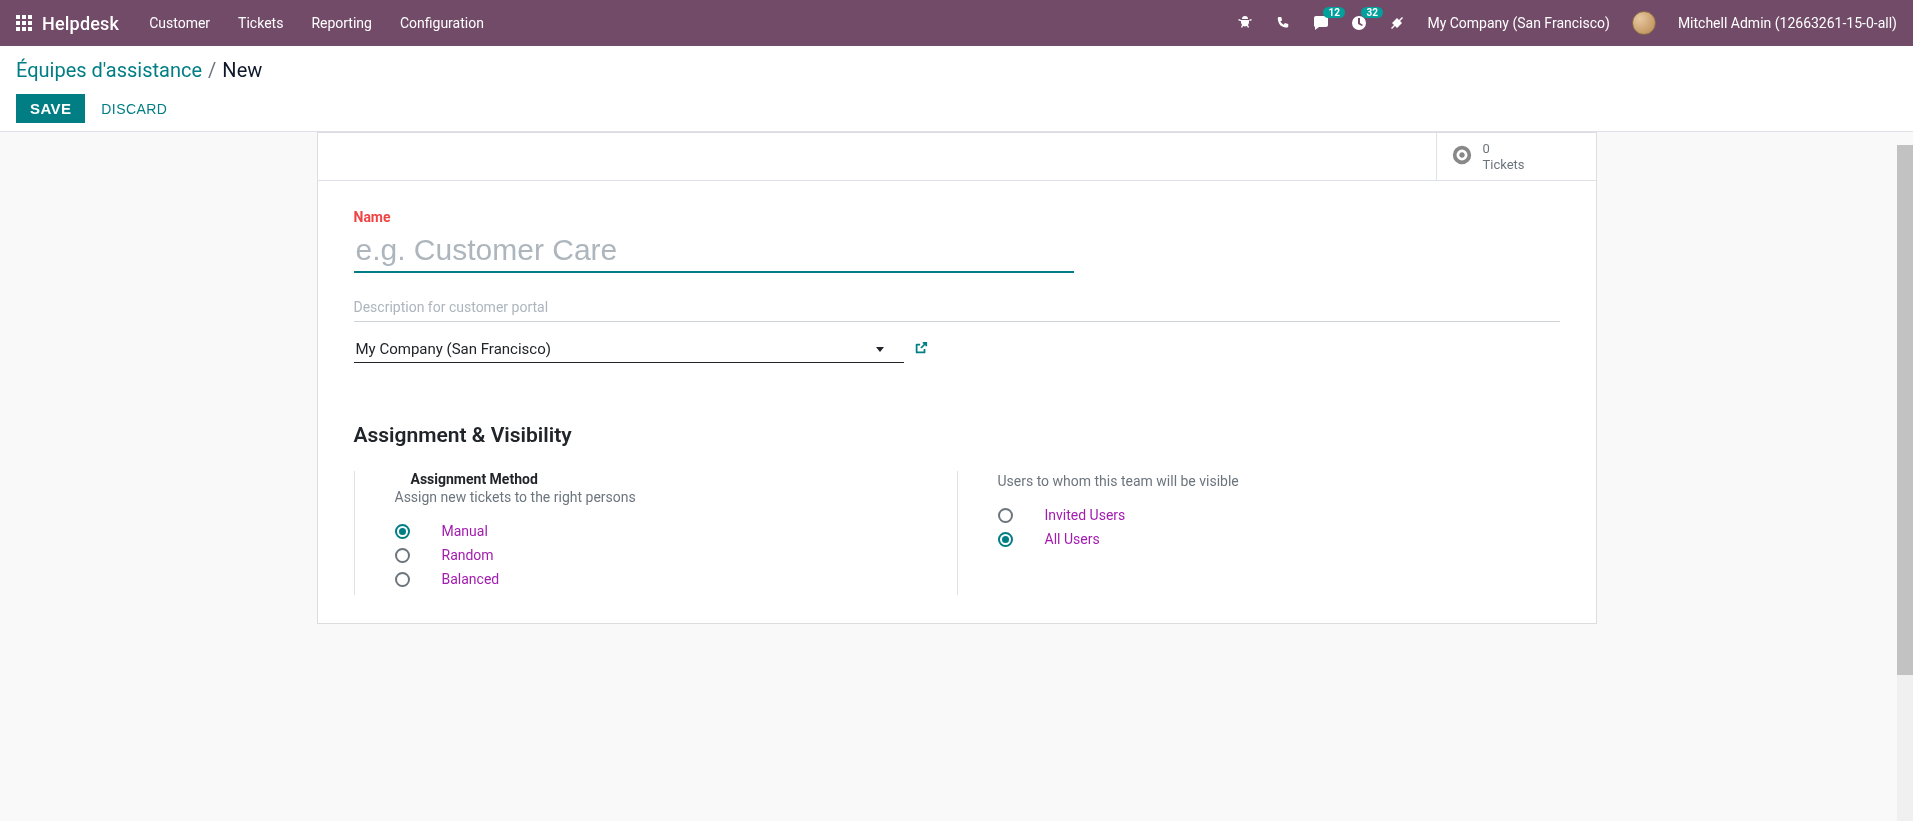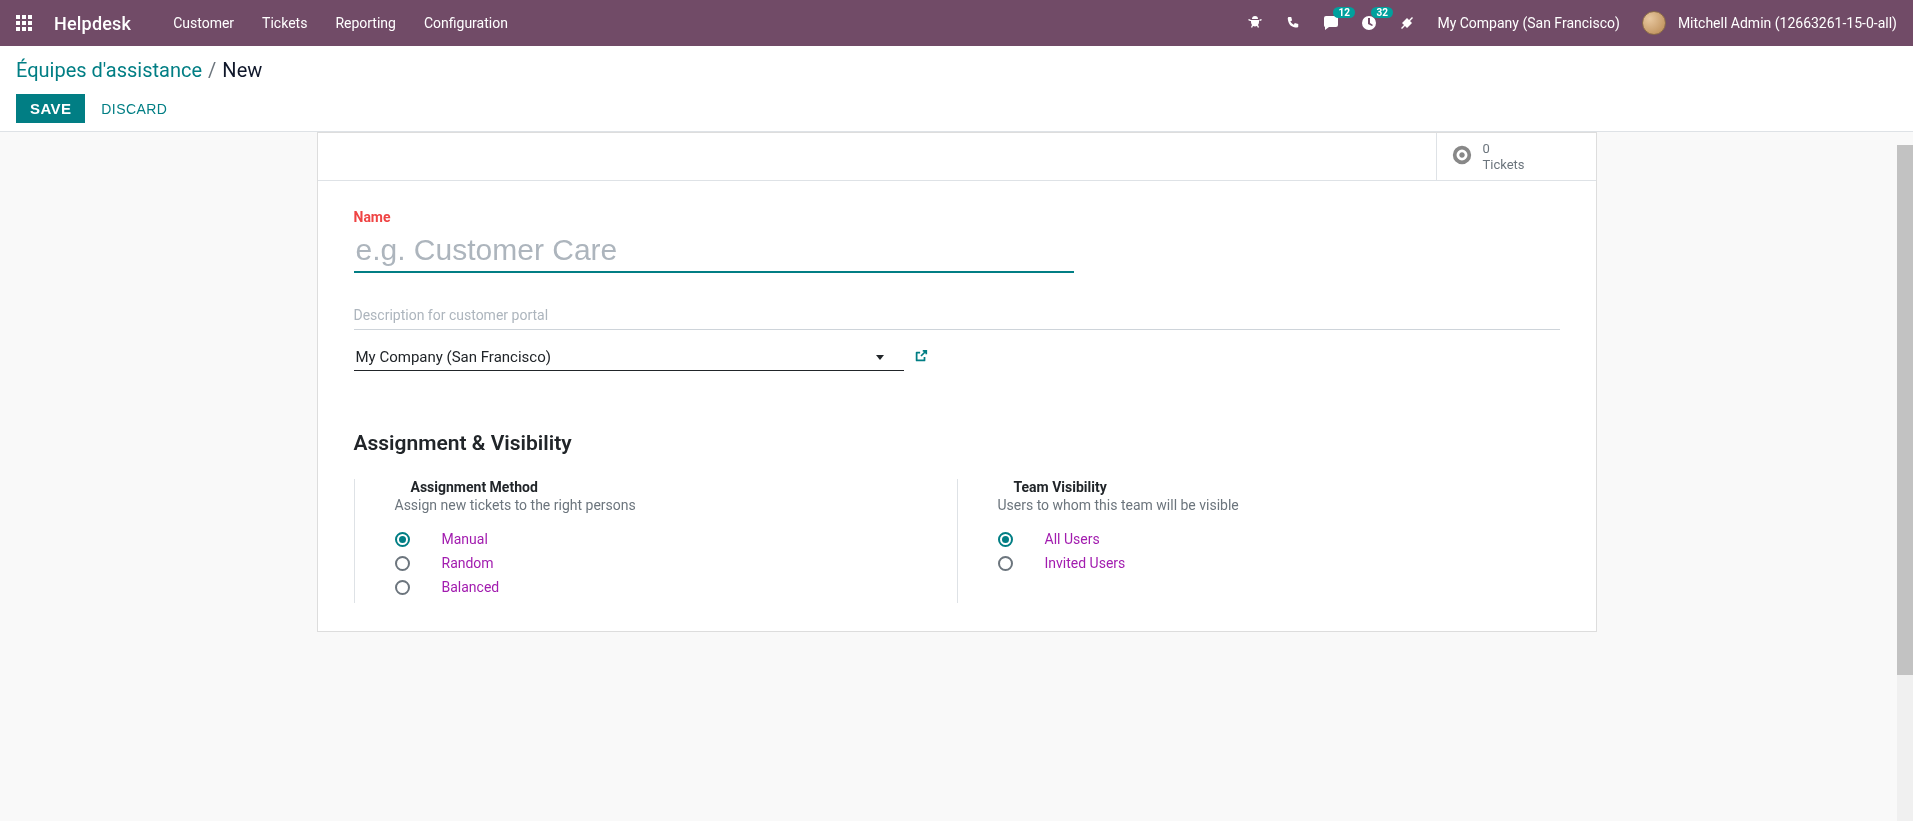--- a/index.html
+++ b/index.html
@@ -1,31 +1,31 @@
 <!DOCTYPE html>
 <html><head>
 <meta charset="utf-8">
 <style>
 * { box-sizing: border-box; margin: 0; padding: 0; }
 body { font-family: -apple-system, BlinkMacSystemFont, "Segoe UI", Roboto, "Helvetica Neue", Arial, sans-serif; font-size: 14px; color: #212529; background: #f9f9f9; overflow-x: hidden; }
 
 
 .navbar { background: #714B67; height: 46px; display: flex; align-items: center; padding: 0 16px; color: #fff; }
-.navbar-left { display: flex; align-items: center; gap: 22px; }
+.navbar-left { display: flex; align-items: center; gap: 10px; }
 .apps-icon { display: grid; grid-template-columns: repeat(3,4px); grid-template-rows: repeat(3,4px); gap: 2px; cursor: pointer; }
 .apps-icon span { background: #fff; width: 4px; height: 4px; }
 .brand { font-size: 18px; font-weight: 500; letter-spacing: 0.2px; }
 .nav-links { display: flex; gap: 28px; margin-left: 20px; }
 .nav-link { color: #fff; font-size: 14px; cursor: pointer; }
 .navbar-right { margin-left: auto; display: flex; align-items: center; gap: 22px; }
 .navicon { width: 16px; height: 16px; display: inline-flex; align-items: center; justify-content: center; cursor: pointer; position: relative; }
 .navicon svg { fill: #fff; }
 .badge { position: absolute; top: -8px; left: 10px; background: #00A09D; color: #fff; font-size: 10px; font-weight: 700; padding: 0 5px; border-radius: 8px; }
 .company-name { font-size: 14px; cursor: pointer; }
-.user-block { display: flex; align-items: center; gap: 12px; cursor: pointer; text-align: right; }
+.user-block { display: flex; align-items: center; gap: 22px; cursor: pointer; text-align: right; }
 .avatar { width: 24px; height: 24px; border-radius: 50%; background: radial-gradient(circle at 30% 30%, #e8c8a0, #b88850); border: 1px solid #8a6a47; }
 .user-name { font-size: 14px; }
 
 
 .control-panel { background: #fff; border-bottom: 1px solid #dee2e6; padding: 12px 16px 8px 16px; }
 .breadcrumb { font-size: 20px; display: flex; align-items: baseline; gap: 6px; margin-bottom: 12px; }
 .breadcrumb a { color: #017E84; text-decoration: none; cursor: pointer; }
 .breadcrumb .sep { color: #6c757d; }
 .breadcrumb .current { color: #0f172a; }
 .cp-buttons { display: flex; align-items: center; gap: 16px; }
@@ -40,21 +40,21 @@
 .stat-icon svg { fill: #888; width: 22px; height: 22px; }
 .stat-text { display: flex; flex-direction: column; line-height: 1.2; }
 .stat-value { color: #6c757d; font-size: 13px; }
 .stat-label { color: #6c757d; font-size: 13px; }
 
 .sheet-inner { padding: 28px 36px; }
 .field-label { font-weight: 700; color: #ef4444; font-size: 14px; margin-bottom: 4px; display: block; }
 .name-input { width: 720px; max-width: 720px; border: none; border-bottom: 2px solid #017E84; font-size: 30px; padding: 4px 2px; outline: none; color: #495057; background: transparent; }
 .name-input::placeholder { color: #adb5bd; }
 
-.desc-wrap { margin-top: 32px; width: 100%; border-bottom: 1px solid #ced4da; padding: 2px 0 6px 0; }
+.desc-wrap { margin-top: 24px; width: 100%; border-bottom: 1px solid #ced4da; padding: 2px 0 6px 0; }
 .desc-placeholder { color: #adb5bd; font-size: 14px; }
 
 .company-row { margin-top: 14px; display: flex; align-items: center; gap: 10px; }
 .company-select { width: 550px; border: none; border-bottom: 1px solid #212529; padding: 4px 20px 4px 2px; font-size: 15px; color: #212529; background: transparent; position: relative; display: flex; justify-content: space-between; align-items: center; cursor: pointer; }
 .caret { width: 0; height: 0; border-left: 4px solid transparent; border-right: 4px solid transparent; border-top: 5px solid #212529; }
 .ext-link svg { fill: #017E84; width: 14px; height: 14px; cursor: pointer; }
 
 .section-title { font-size: 21px; font-weight: 600; color: #212529; margin-top: 60px; margin-bottom: 24px; }
 .two-col { display: flex; gap: 0; }
 .col { flex: 1; padding: 0 40px; position: relative; }
@@ -193,30 +193,29 @@
           <div class="radio-item">
             <span class="radio"></span>
             <span class="radio-label">Random</span>
           </div>
           <div class="radio-item">
             <span class="radio"></span>
             <span class="radio-label">Balanced</span>
           </div>
         </div>
         <div class="col">
-          <div class="col-heading">Team Visibility</div>
           <div class="col-sub">Users to whom this team will be visible</div>
+          <div class="radio-item">
+            <span class="radio"></span>
+            <span class="radio-label">Invited Users</span>
+          </div>
           <div class="radio-item">
             <span class="radio checked"></span>
             <span class="radio-label">All Users</span>
           </div>
-          <div class="radio-item">
-            <span class="radio"></span>
-            <span class="radio-label">Invited Users</span>
-          </div>
         </div>
       </div>
     </div>
   </div>
 </div>
 
 <div class="scrollbar-stub">
   <div class="scrollbar-thumb"></div>
 </div>
 

